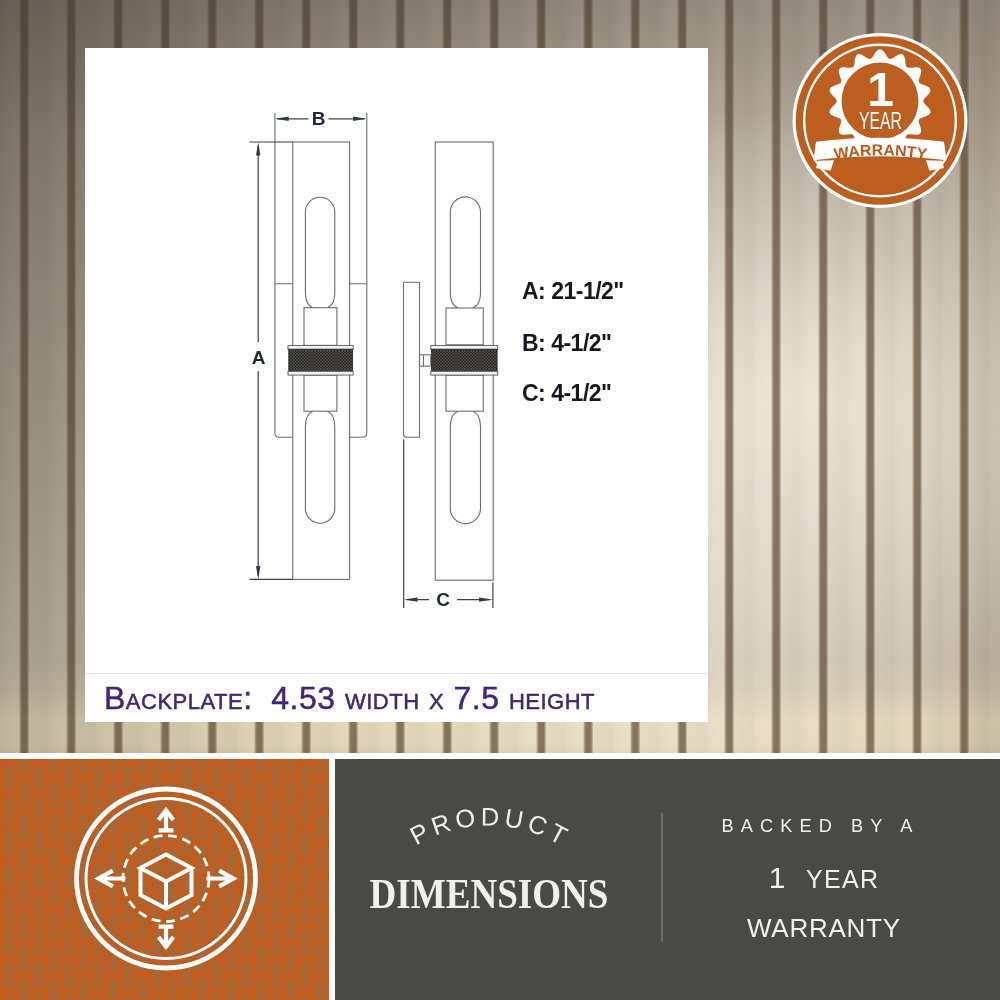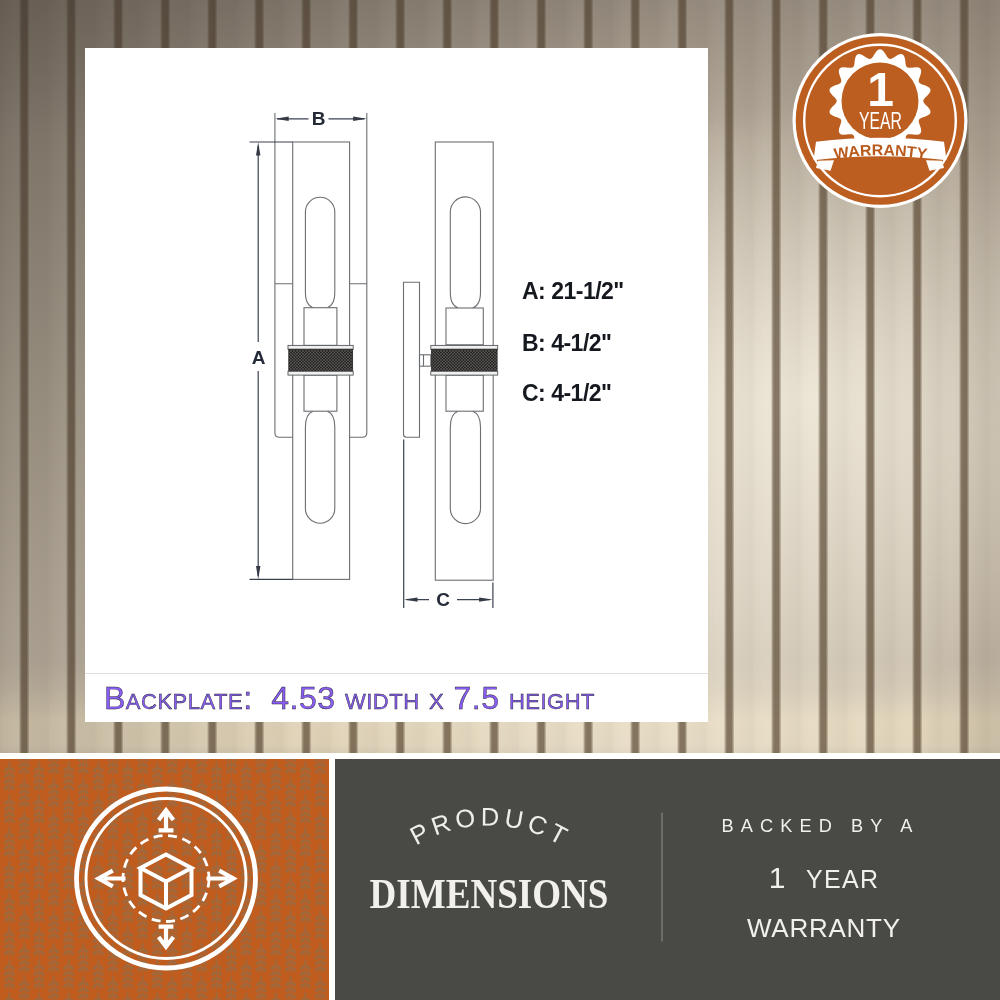--- a/index.html
+++ b/index.html
@@ -13,21 +13,21 @@
  repeating-linear-gradient(90deg, rgba(86,68,47,0) 0px, rgba(86,68,47,0) 19px, rgba(86,68,47,0.42) 20.5px, rgba(86,68,47,0.68) 22px, rgba(86,68,47,0.68) 26.5px, rgba(86,68,47,0.42) 28px, rgba(86,68,47,0) 29.5px, rgba(86,68,47,0) 47px),
  repeating-linear-gradient(90deg, rgba(0,0,0,0.03) 0px, rgba(0,0,0,0.008) 4px, rgba(255,255,255,0.035) 12px, rgba(255,255,255,0.035) 17px, rgba(0,0,0,0.01) 29px, rgba(0,0,0,0.03) 47px),
  radial-gradient(560px 430px at 80% 40%, rgba(255,249,235,0.66), rgba(255,249,235,0) 68%),
  radial-gradient(520px 700px at 66% 60%, rgba(250,243,228,0.45), rgba(250,243,228,0) 70%),
  linear-gradient(270deg, rgba(95,82,68,0.18) 0%, rgba(95,82,68,0) 8%),
  linear-gradient(0deg, rgba(246,231,196,0) 23.5%, rgba(246,231,196,0.5) 25.5%, rgba(246,231,196,0.55) 28%, rgba(246,231,196,0.18) 31%, rgba(246,231,196,0) 34%),
  linear-gradient(180deg, #ada293 0%, #c1b6a4 40%, #cdc2b0 100%);
 }
 #panel{position:absolute;left:85px;top:48px;width:623px;height:674px;background:#ffffff;}
 #sep{position:absolute;left:0px;top:625px;width:623px;height:1px;background:#e0e0e0;}
-#caption{position:absolute;left:19px;top:632px;line-height:36px;font-size:32px;font-variant:small-caps;letter-spacing:0.5px;color:#8b5cf6;white-space:pre;-webkit-text-stroke:0.45px #23272f;}
+#caption{position:absolute;left:19px;top:632px;line-height:36px;font-size:32px;font-variant:small-caps;letter-spacing:0.5px;color:#4c1d95;white-space:pre;-webkit-text-stroke:0.45px #23272f;}
 #fwhite{position:absolute;left:0;top:753px;width:1000px;height:6px;background:#ffffff;}
 #forange{position:absolute;left:0;top:758.5px;width:329px;height:241.5px;background:#c05c1e;}
 #fgap{position:absolute;left:329px;top:758.5px;width:6px;height:241.5px;background:#ffffff;}
 #fgray{position:absolute;left:335px;top:758.5px;width:665px;height:241.5px;background:#494945;}
 svg{display:block;transform:translateZ(0);}
 .abs{position:absolute;}
 </style>
 </head>
 <body>
 

